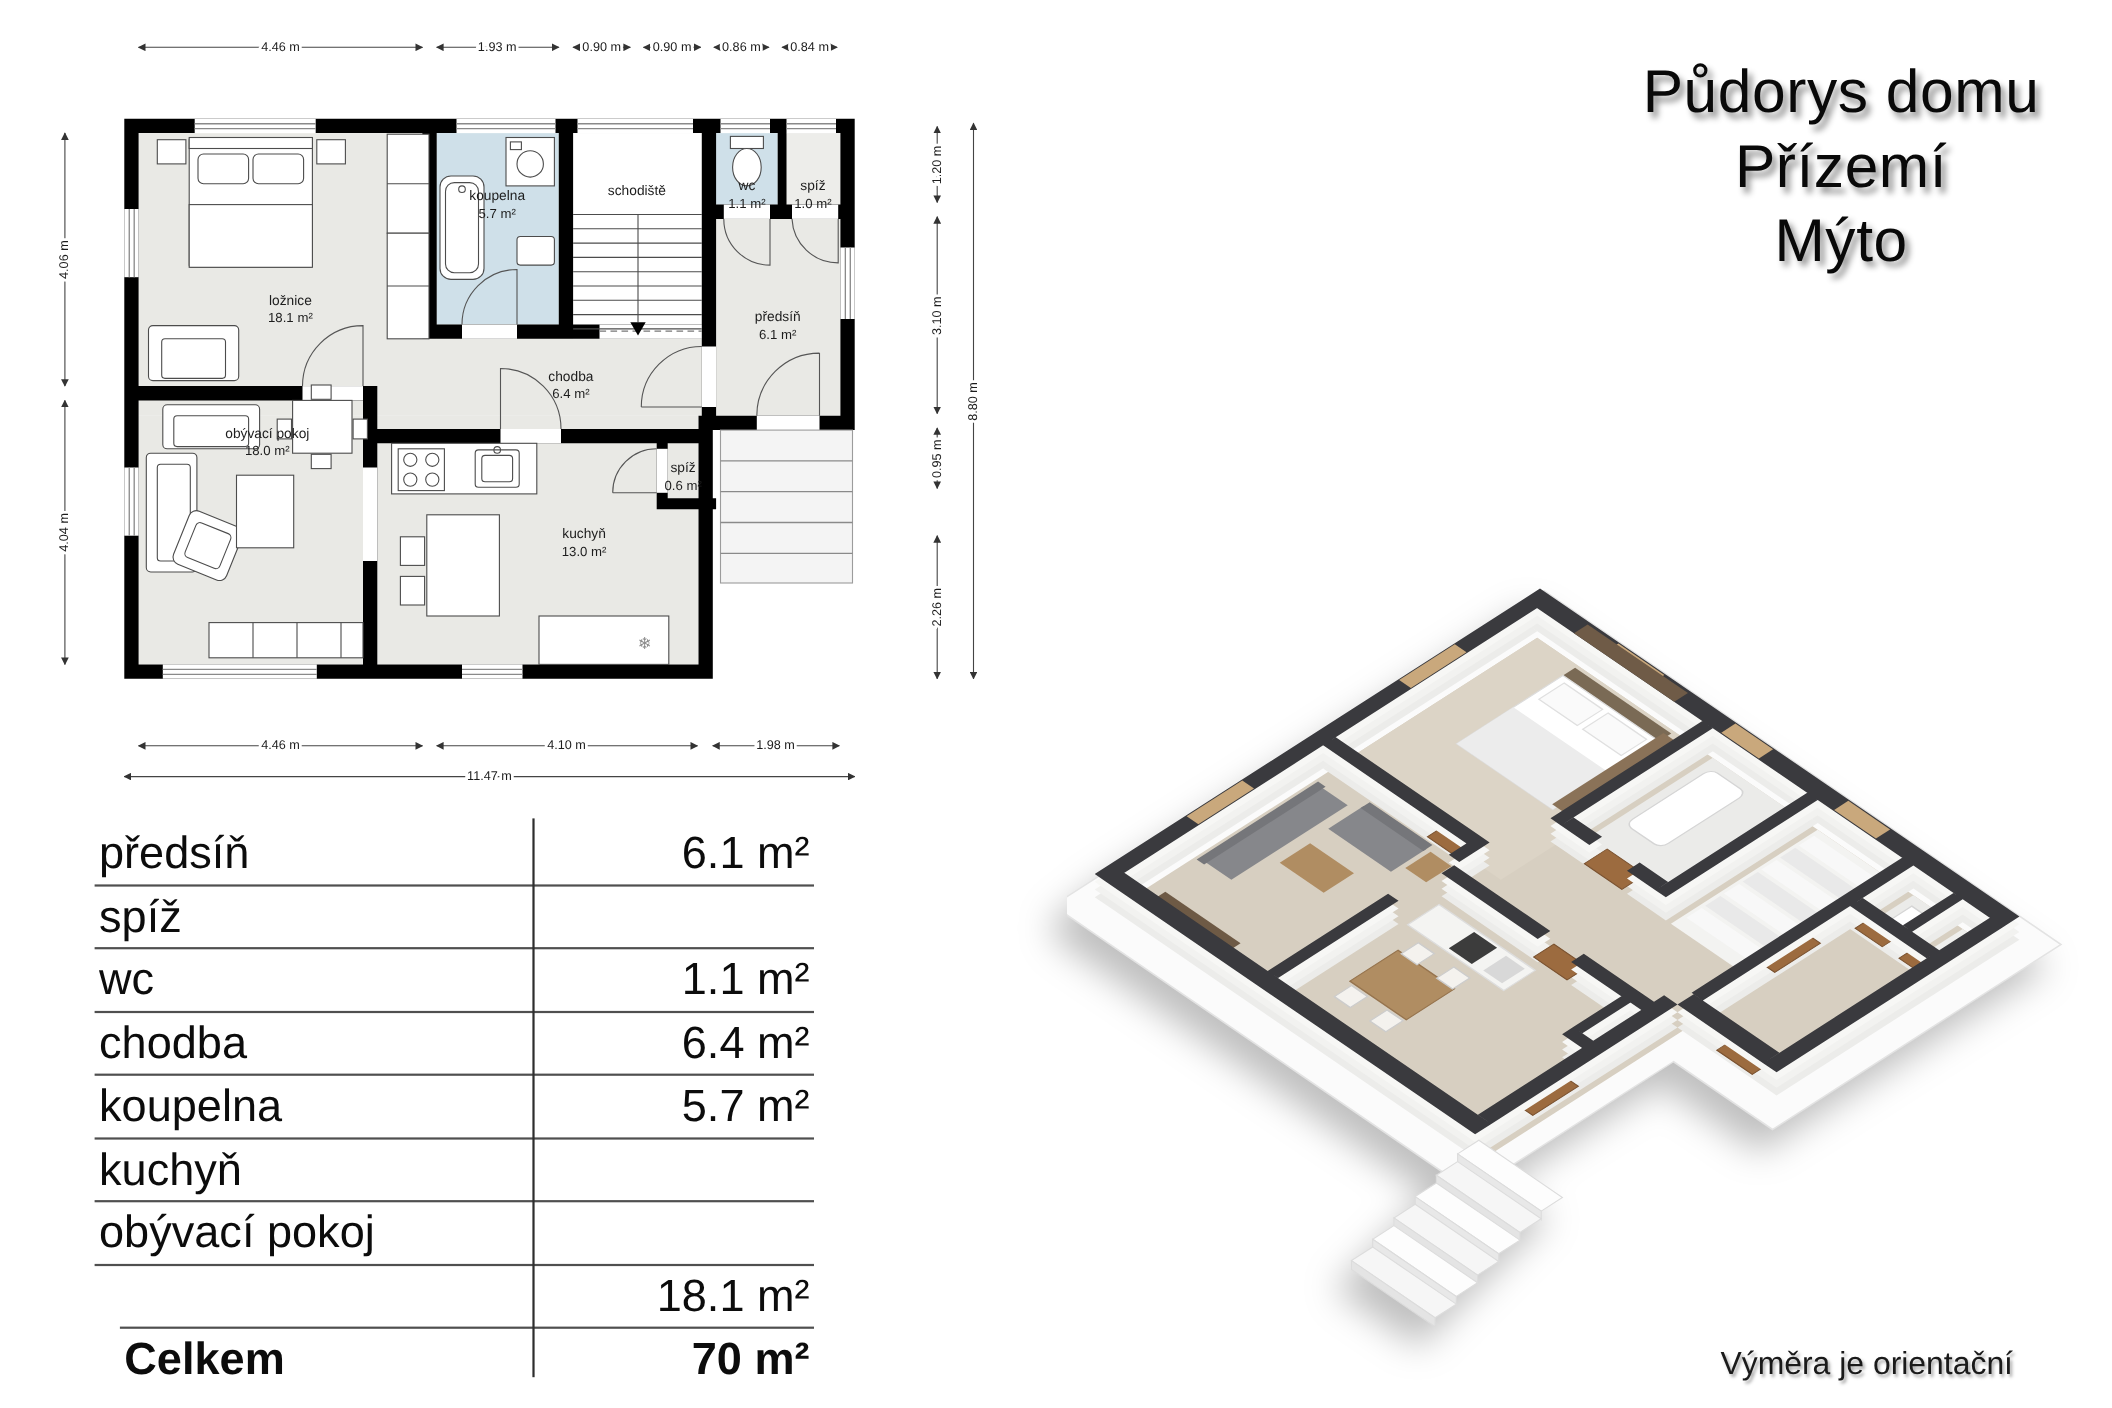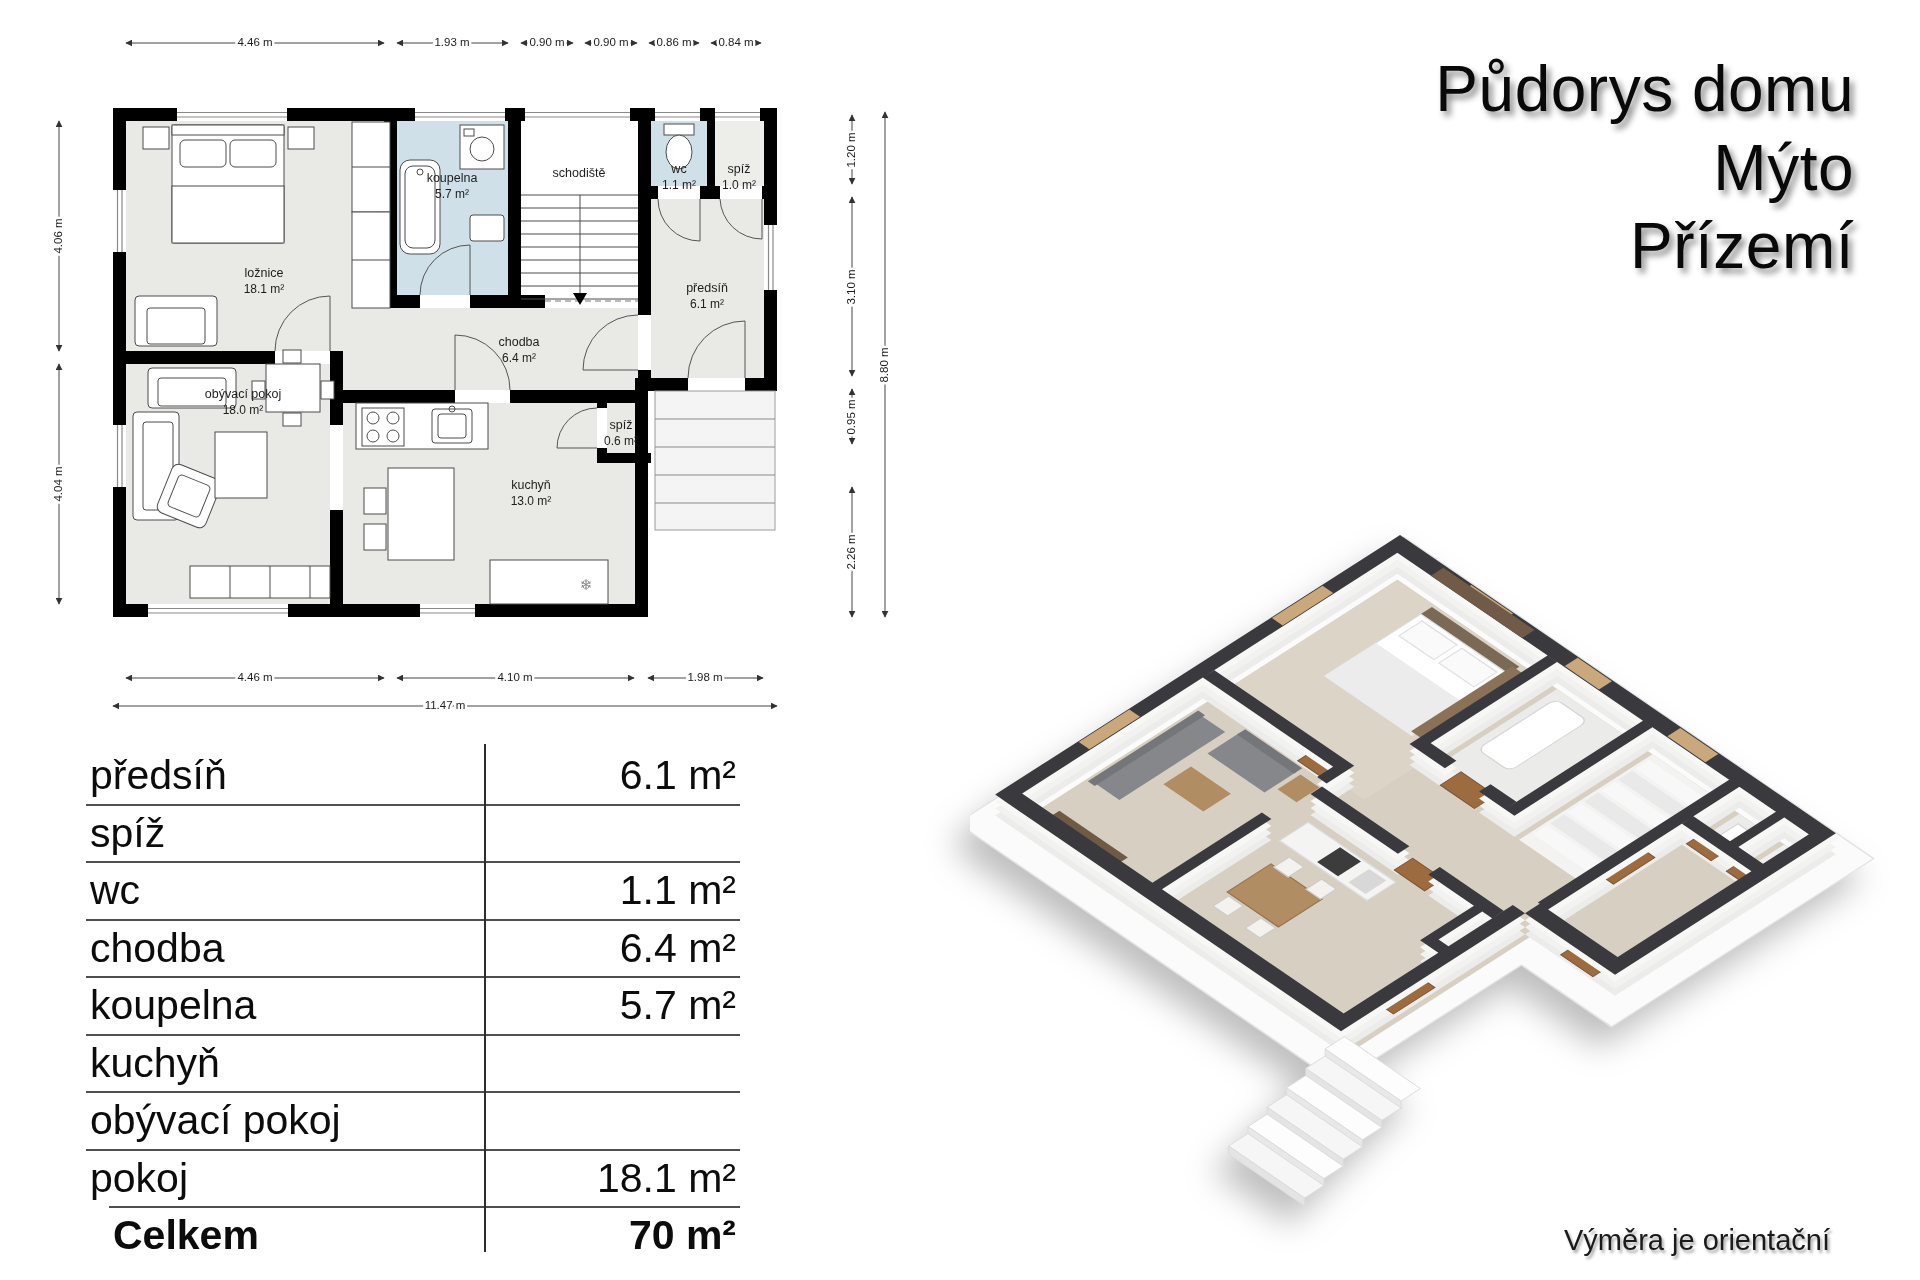--- a/index.html
+++ b/index.html
@@ -13,22 +13,22 @@
        paint-order:stroke;stroke:#fff;stroke-width:5px;}
   .dline{stroke:#444;stroke-width:1;}
   .rn{font-size:12.5px;fill:#1d1d1d;text-anchor:middle;}
   .ra{font-size:12px;fill:#1d1d1d;text-anchor:middle;}
   .furn{fill:#fff;stroke:#4c4c4c;stroke-width:1;}
   .furnl{fill:none;stroke:#4c4c4c;stroke-width:1;}
   .win{stroke:#8a8a8a;stroke-width:1.2;}
   .arc{fill:none;stroke:#555;stroke-width:1;}
 
   
-  .title{position:absolute;top:50px;right:66px;text-align:right;color:#090909;
-    font-size:64px;line-height:1.23;font-weight:400;letter-spacing:.5px;
+  .title{position:absolute;top:50px;right:66px;text-align:center;color:#090909;
+    font-size:55px;line-height:1.23;font-weight:400;letter-spacing:.5px;
     text-shadow:4px 5px 6px rgba(0,0,0,.45);}
 
   
   .atable{position:absolute;left:86px;top:748px;width:654px;}
   .trow{display:flex;align-items:center;height:55.5px;font-size:41px;color:#0c0c0c;}
   .trow + .trow{border-top:2px solid #4f4f4f;}
   .tlabel{width:390px;padding-left:4px;}
   .tvalue{flex:1;text-align:right;padding-right:4px;}
   .trow.total{font-weight:700;margin-left:23px;}
   .vdivider{position:absolute;left:398px;top:-4px;width:2px;height:508px;background:#2e2e2e;}
@@ -279,22 +279,22 @@
     <text class="dim" x="852" y="150" transform="rotate(-90 852 150)">1.20 m</text>
     <text class="dim" x="852" y="287" transform="rotate(-90 852 287)">3.10 m</text>
     <text class="dim" x="852" y="417" transform="rotate(-90 852 417)">0.95 m</text>
     <text class="dim" x="852" y="552" transform="rotate(-90 852 552)">2.26 m</text>
     <text class="dim" x="885" y="365" transform="rotate(-90 885 365)">8.80 m</text>
   </g>
 </svg>
 
 <div class="title">
   <div>Půdorys domu</div>
+  <div>Přízemí</div>
   <div>Mýto</div>
-  <div>Přízemí</div>
 </div>
 
 <div class="atable">
   <div class="vdivider"></div>
   <div class="trow">
     <span class="tlabel">předsíň</span>
     <span class="tvalue">6.1 m²</span>
   </div>
   <div class="trow">
     <span class="tlabel">spíž</span>
@@ -311,21 +311,20 @@
     <span class="tlabel">koupelna</span>
     <span class="tvalue">5.7 m²</span>
   </div>
   <div class="trow">
     <span class="tlabel">kuchyň</span>
   </div>
   <div class="trow">
     <span class="tlabel">obývací pokoj</span>
   </div>
   <div class="trow">
-    <span class="tlabel">pokoj</span>
     <span class="tvalue">18.1 m²</span>
   </div>
   <div class="trow total">
     <span class="tlabel">Celkem</span>
     <span class="tvalue">70 m²</span>
   </div>
 </div>
 
 <svg id="iso3d" width="940" height="740" viewBox="0 0 940 740">
   <defs>

